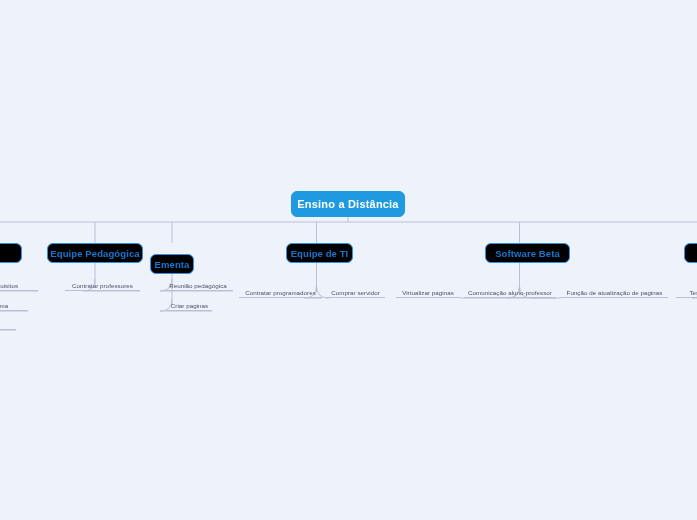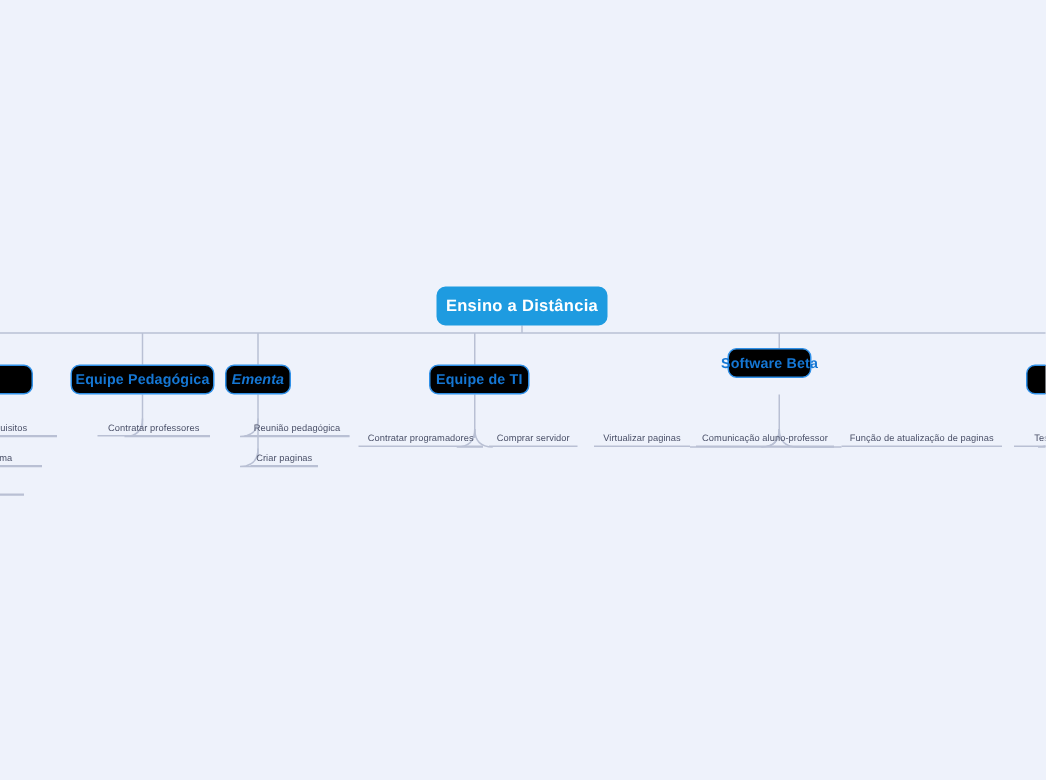--- a/index.html
+++ b/index.html
@@ -118,27 +118,27 @@
     </svg>
 
   <div id="nodes">
       <div class="root-node" style="left: 291px; top: 191px; width: 114px; height: 26px;">Ensino a Distância</div>
       <div class="branch-node" style="left: -42px; top: 243px; width: 64px;">ento</div>
       <div class="leaf-node" style="left: -40px; top: 280px; width: 78px;">de Requisitos</div>
       <div class="leaf-node" style="left: -40px; top: 300px; width: 68px;">onograma</div>
       <div class="leaf-node" style="left: -40px; top: 319px; width: 56px;">ustos</div>
       <div class="branch-node" style="left: 47px; top: 243px; width: 96px;">Equipe Pedagógica</div>
       <div class="leaf-node" style="left: 65px; top: 280px; width: 75px;">Contratar professores</div>
-      <div class="branch-node" style="left: 150px; top: 243px; width: 44px; font-style: italic;">Ementa</div>
+      <div class="branch-node" style="left: 150px; top: 254px; width: 44px;">Ementa</div>
       <div class="leaf-node" style="left: 163px; top: 280px; width: 70px;">Reunião pedagógica</div>
       <div class="leaf-node" style="left: 167px; top: 300px; width: 45px;">Criar paginas</div>
       <div class="branch-node" style="left: 286px; top: 243px; width: 67px;">Equipe de TI</div>
       <div class="leaf-node" style="left: 239px; top: 287px; width: 83px;">Contratar programadores</div>
       <div class="leaf-node" style="left: 326px; top: 287px; width: 59px;">Comprar servidor</div>
-      <div class="branch-node" style="left: 485px; top: 232px; width: 56px;">Software Beta</div>
+      <div class="branch-node" style="left: 485px; top: 243px; width: 85px;">Software Beta</div>
       <div class="leaf-node" style="left: 396px; top: 287px; width: 64px;">Virtualizar paginas</div>
       <div class="leaf-node" style="left: 464px; top: 287px; width: 92px;">Comunicação aluno-professor</div>
       <div class="leaf-node" style="left: 561px; top: 287px; width: 107px;">Função de atualização de paginas</div>
       <div class="branch-node" style="left: 684px; top: 243px; width: 40px;">S</div>
       <div class="leaf-node" style="left: 676px; top: 287px; width: 42px;">Testa</div>
     </div>
 
 </div>
 
 </body></html>

